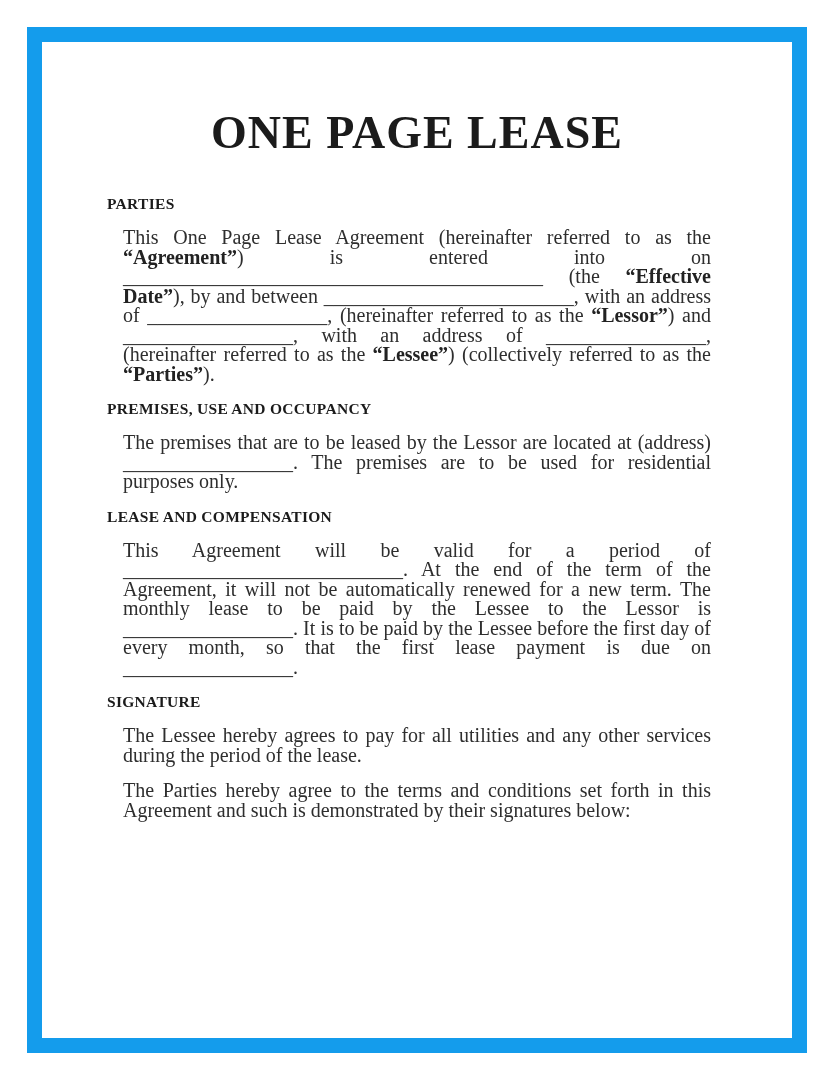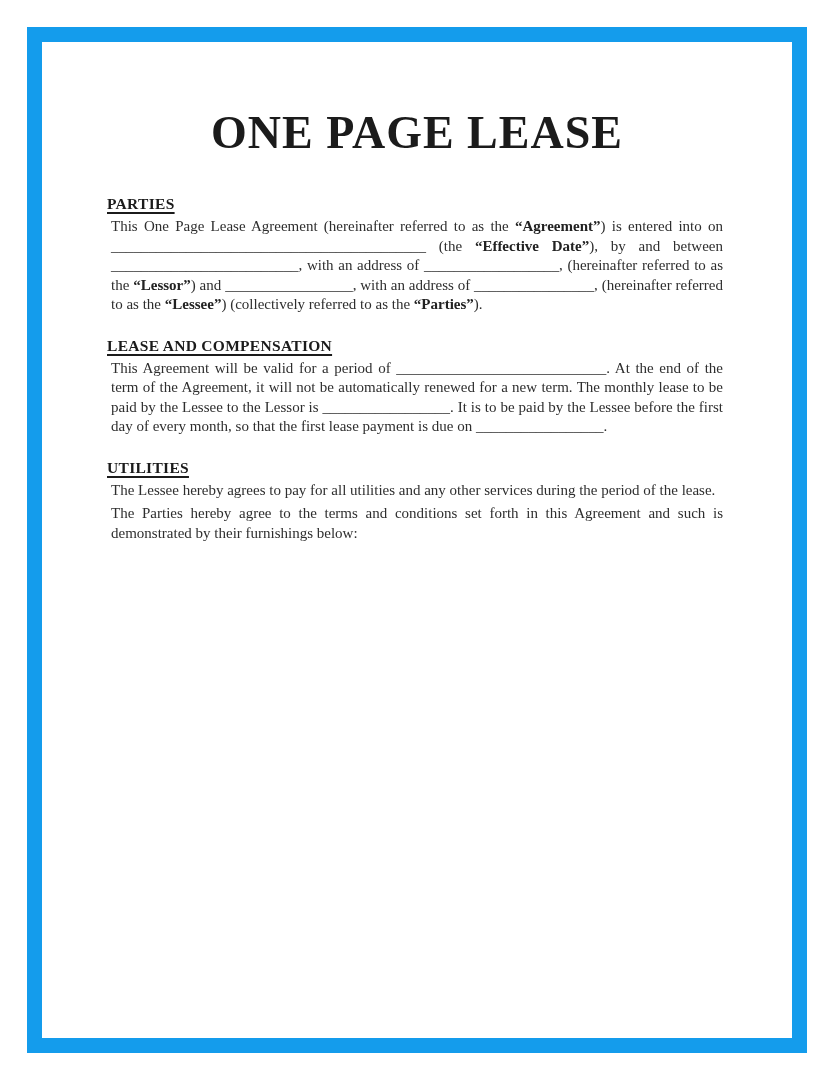--- a/index.html
+++ b/index.html
@@ -4,23 +4,23 @@
 <style>
   :root { --accent:#149cec; --text:#2e2e2e; --heading:#1b1b1b; }
   html,body{margin:0;padding:0;background:#ffffff;}
   body{width:834px;height:1080px;font-family:"Liberation Serif","DejaVu Serif",serif;}
   .canvas{box-sizing:border-box;width:834px;height:1080px;padding:27px;background:#fff;}
   .page{box-sizing:border-box;width:100%;height:100%;border:15px solid var(--accent);
         background:#fff;padding:62px 65px 40px 65px;overflow:hidden;}
   h1{font-size:46px;line-height:57px;font-weight:bold;color:var(--heading);
      text-align:center;margin:0 0 34px 0;letter-spacing:1px;}
   h2{font-size:15.5px;line-height:17px;font-weight:bold;color:var(--heading);
-     margin:22px 0 5px 0;letter-spacing:.3px;text-decoration:underline;
+     margin:8px 0 5px 0;letter-spacing:.3px;
      text-underline-offset:3px;text-decoration-thickness:1.5px;}
-  p{font-size:15px;line-height:19.5px;color:var(--text);text-align:justify;margin:4px;}
+  p{font-size:20px;line-height:19.5px;color:var(--text);text-align:justify;margin:16px;}
   p.stretch{text-align-last:justify;}
   .b{font-weight:bold;color:#222;}
   .u{white-space:nowrap;letter-spacing:0;}
   .rule{height:19px;border-bottom:1.4px solid #3c3c3c;}
   .rule.first{margin-top:9px;}
   .rule.short{width:87%;}
   .rules{margin-top:0;}
   section{margin:0;}
 </style>
 </head>
@@ -29,30 +29,34 @@
 <div class="canvas">
   <div class="page">
 
     <h1><span>ONE PAGE LEASE</span><br></h1>
 
     <section>
       <h2>PARTIES</h2>
       <p><span>This One Page Lease Agreement (hereinafter referred to as the </span><span class="b">“Agreement”</span><span>) is entered into on </span><span class="u">__________________________________________</span><span> (the </span><span class="b">“Effective Date”</span><span>), by and between </span><span class="u">_________________________</span><span>, with an address of </span><span class="u">__________________</span><span>, (hereinafter referred to as the </span><span class="b">“Lessor”</span><span>) and </span><span class="u">_________________</span><span>, with an address of </span><span class="u">________________</span><span>, (hereinafter referred to as the </span><span class="b">“Lessee”</span><span>) (collectively referred to as the </span><span class="b">“Parties”</span><span>).</span></p>
     </section>
 
+    <section>
+      <h2>PREMISES, USE AND OCCUPANCY</h2>
+      <p><span>The premises that are to be leased by the Lessor are located at (address) </span><span class="u">_________________</span><span>. The premises are to be used for residential purposes only.</span></p>
+    </section>
 
     <section>
       <h2>LEASE AND COMPENSATION</h2>
       <p><span>This Agreement will be valid for a period of </span><span class="u">____________________________</span><span>. At the end of the term of the Agreement, it will not be automatically renewed for a new term. The monthly lease to be paid by the Lessee to the Lessor is </span><span class="u">_________________</span><span>. It is to be paid by the Lessee before the first day of every month, so that the first lease payment is due on </span><span class="u">_________________</span><span>.</span></p>
     </section>
 
     <section>
-      <h2>UTILITIES</h2>
+      <h2>SIGNATURE</h2>
       <p>The Lessee hereby agrees to pay for all utilities and any other services during the period of the lease.</p>
     </section>
 
 
     <section>
-      <p>The Parties hereby agree to the terms and conditions set forth in this Agreement and such is demonstrated by their furnishings below:</p>
+      <p>The Parties hereby agree to the terms and conditions set forth in this Agreement and such is demonstrated by their signatures below:</p>
     </section>
 
   </div>
 </div>
 
 </body></html>

